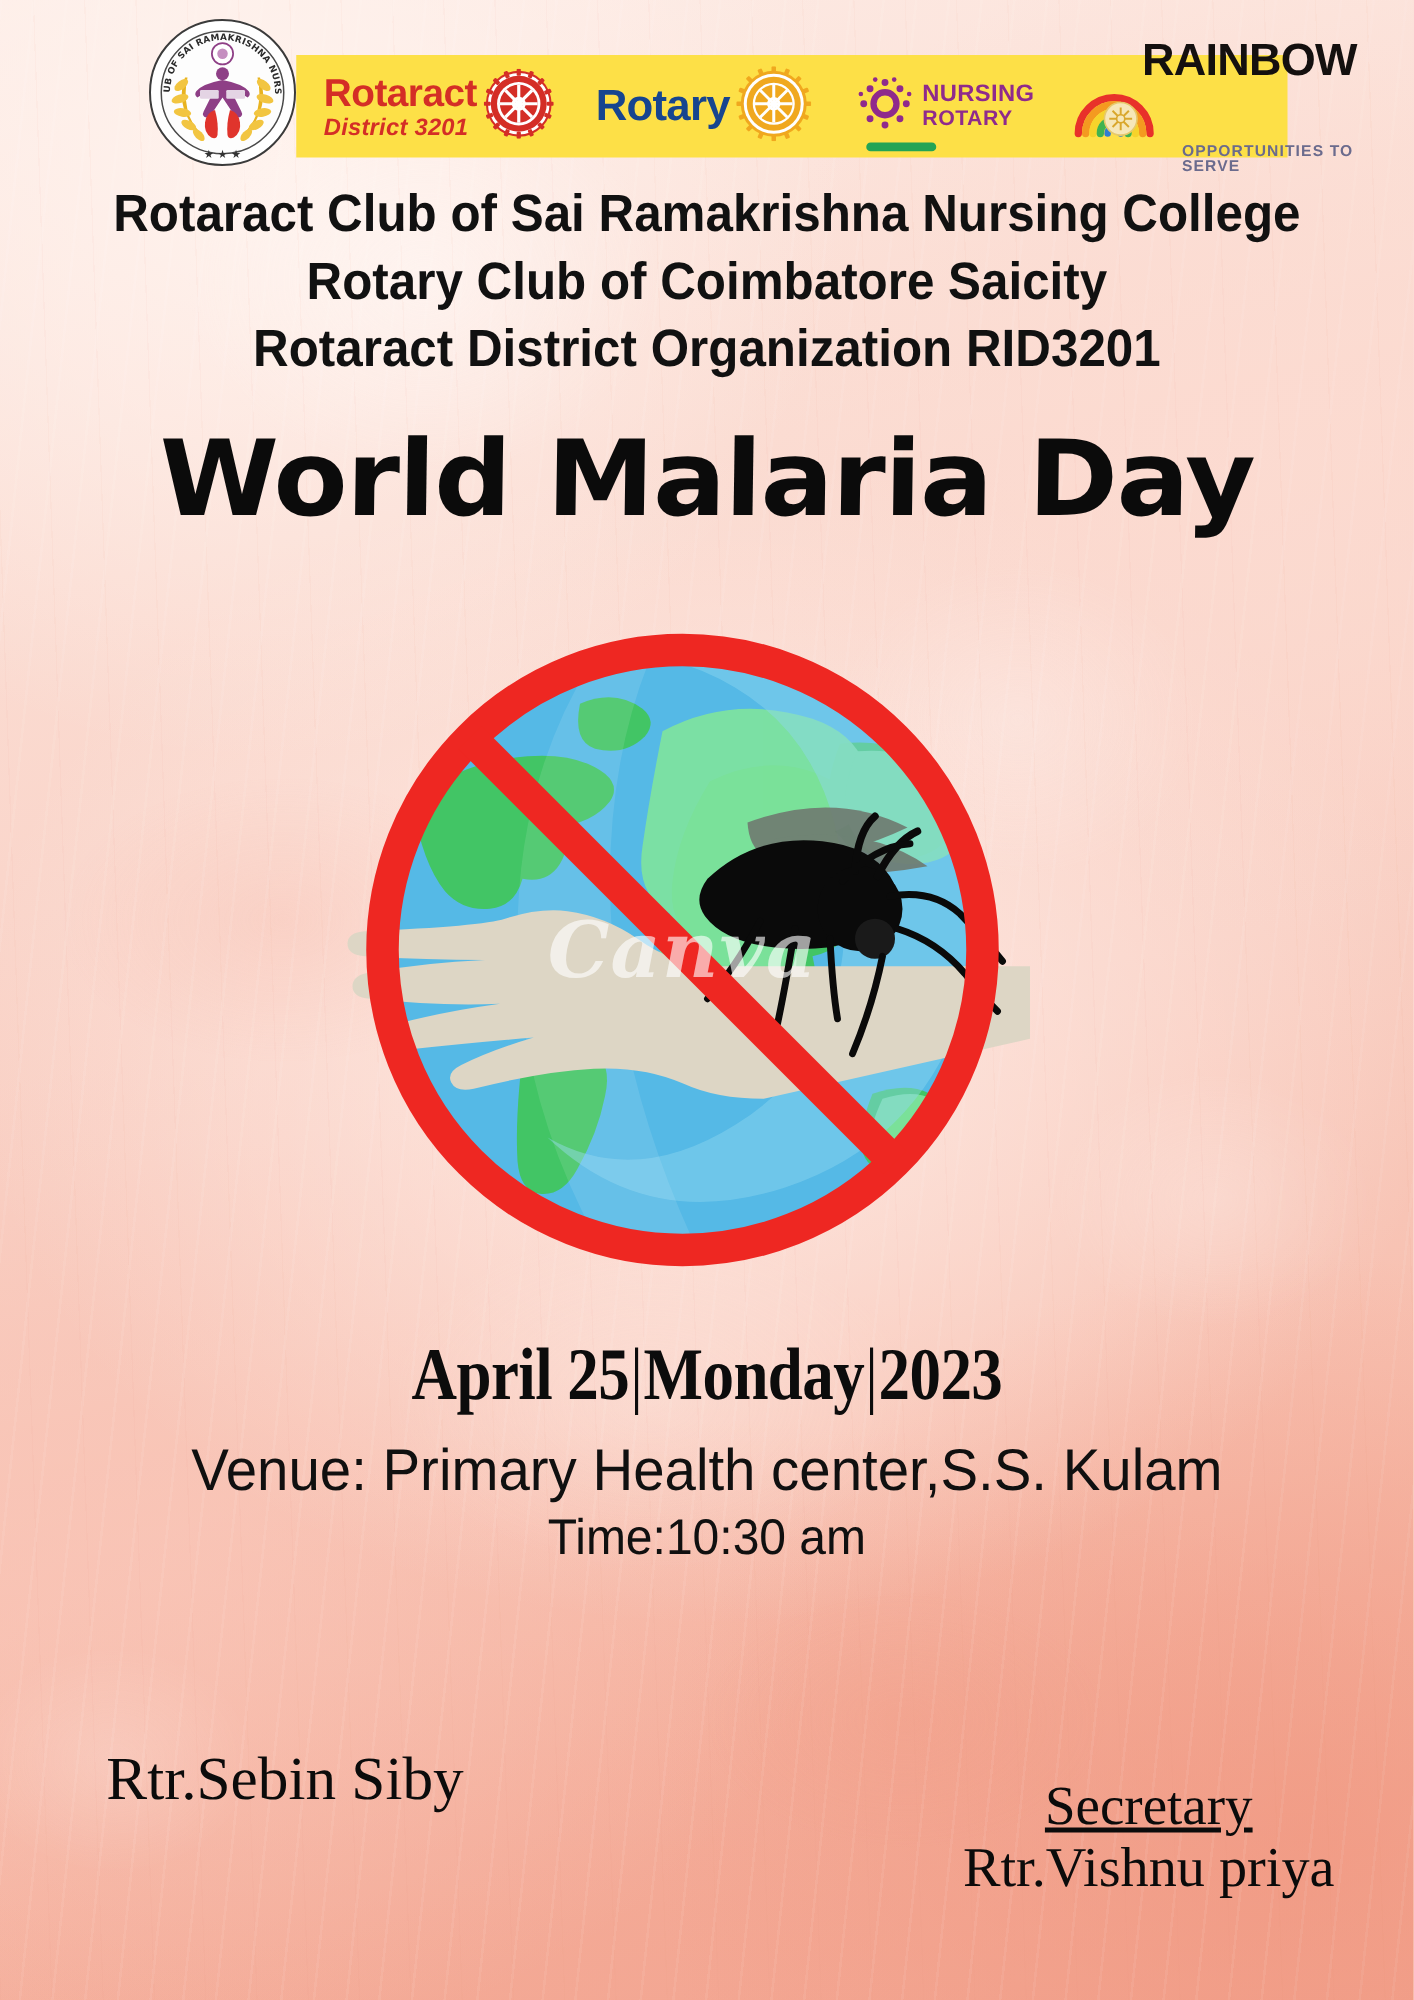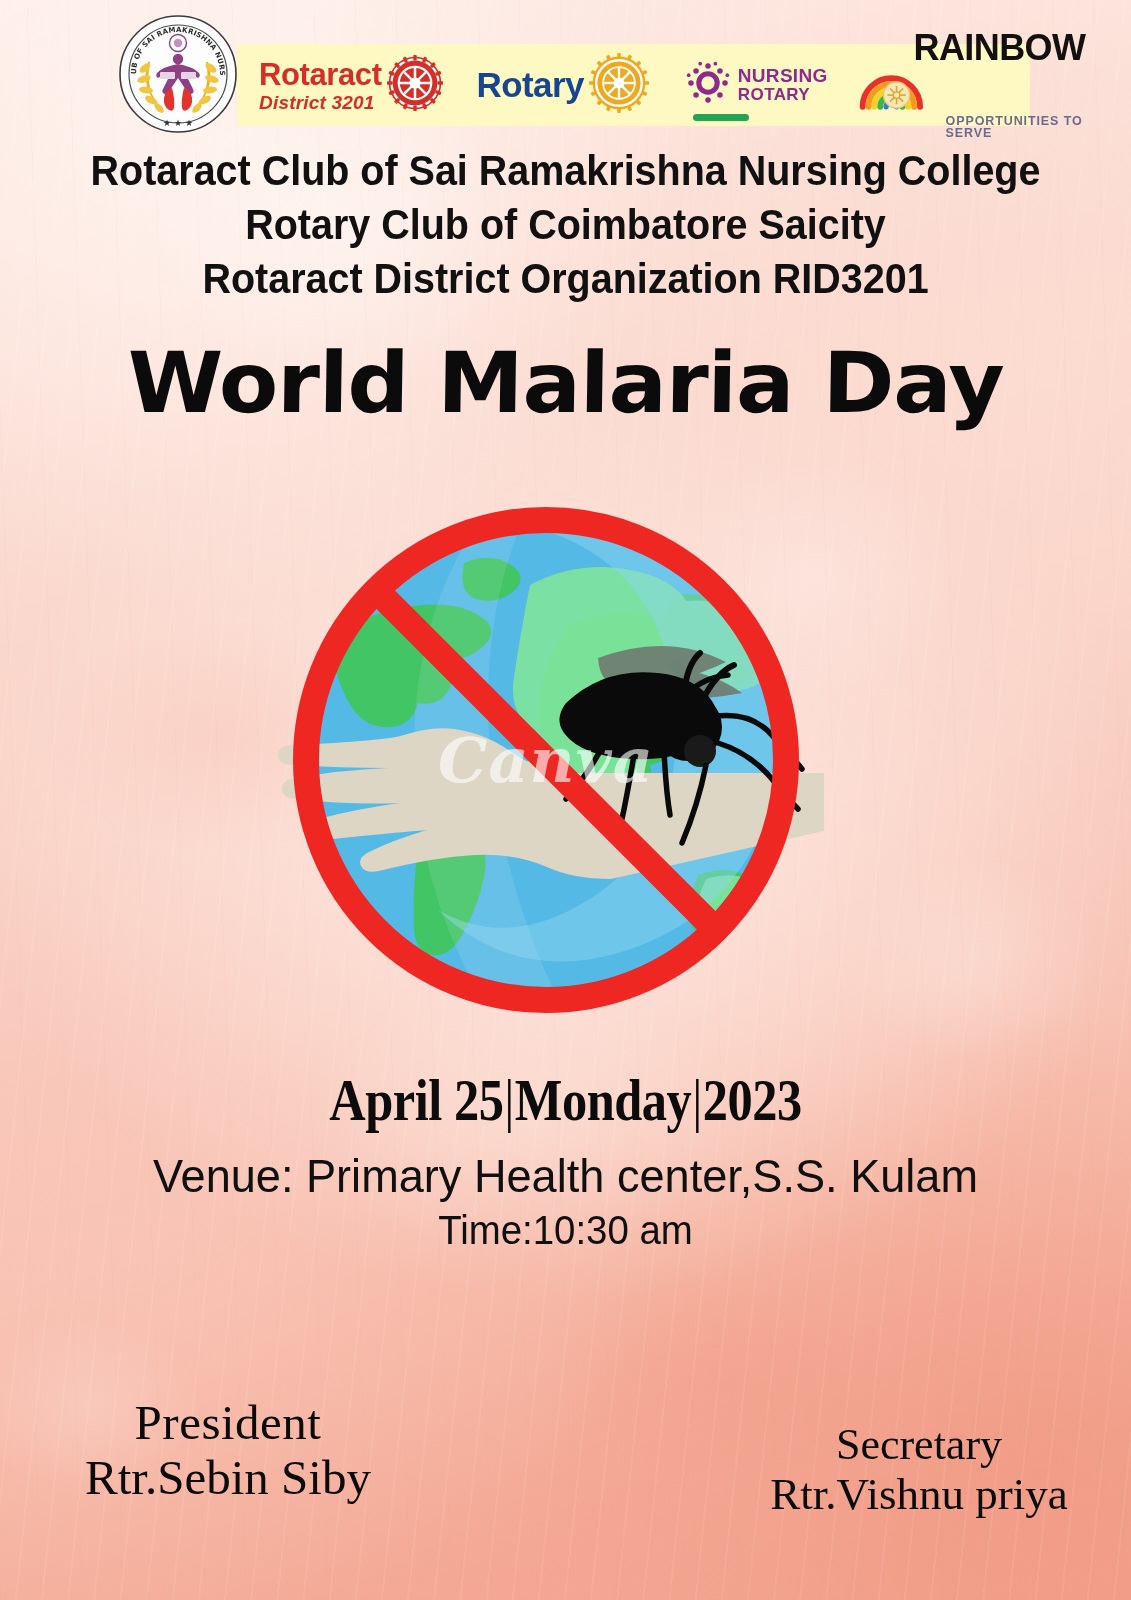--- a/index.html
+++ b/index.html
@@ -55,21 +55,21 @@
     width:1131px; height:110px;
     display:flex; align-items:center;
   }
   #seal {
     position:absolute; left:118px; top:-4px;
     width:120px; height:118px;
   }
   #white-band {
     position:absolute; left:237px; top:26px;
     width:793px; height:82px;
-    background:#fef9c3;
+    background:#fde047;
     display:flex; align-items:center;
   }
   .logo-cell { display:flex; align-items:center; height:100%; }
 
   
   #logo-rotaract { margin-left:22px; }
   .rotaract-words { display:flex; flex-direction:column; line-height:1; }
   .rotaract-main {
     font-family:"Liberation Sans", sans-serif;
     font-weight:bold; font-size:31px; color:#d42e26; letter-spacing:-.4px;
@@ -203,21 +203,21 @@
   }
   #sig-secretary {
     position:absolute; right:12px; top:1420px; width:400px;
     text-align:center;
     font-family:"Liberation Serif", serif;
     color:#0b0b0b;
   }
   .sig-role { font-size:49px; line-height:1.12; }
   .sig-name { font-size:49px; line-height:1.12; white-space:nowrap; }
   #sig-president .sig-role { letter-spacing:.5px; }
-  #sig-secretary .sig-role { font-size:44px; }
+  #sig-secretary .sig-role { font-size:44px;text-decoration:underline; }
   #sig-secretary .sig-name { font-size:45px; }
 </style>
 </head>
 <body>
 
 <div id="poster">
 
   <div class="bg-layer bg-base"></div>
   <div class="bg-layer bg-wash"></div>
   <div class="bg-layer bg-streaks"></div>
@@ -504,21 +504,20 @@
     </svg>
     <div id="canva-mark">Canva</div>
   </div>
 
   <div id="date-line"><span>April 25</span><span class="pipe">|</span><span>Monday</span><span class="pipe">|</span><span>2023</span></div>
 
   <div id="venue">Venue: Primary Health center,S.S. Kulam</div>
   <div id="time">Time:10:30 am</div>
 
   <div id="sig-president">
-    <div class="sig-role">President</div>
     <div class="sig-name">Rtr.Sebin Siby</div>
   </div>
 
   <div id="sig-secretary">
     <div class="sig-role">Secretary</div>
     <div class="sig-name">Rtr.Vishnu priya</div>
   </div>
 
 </div>
 

